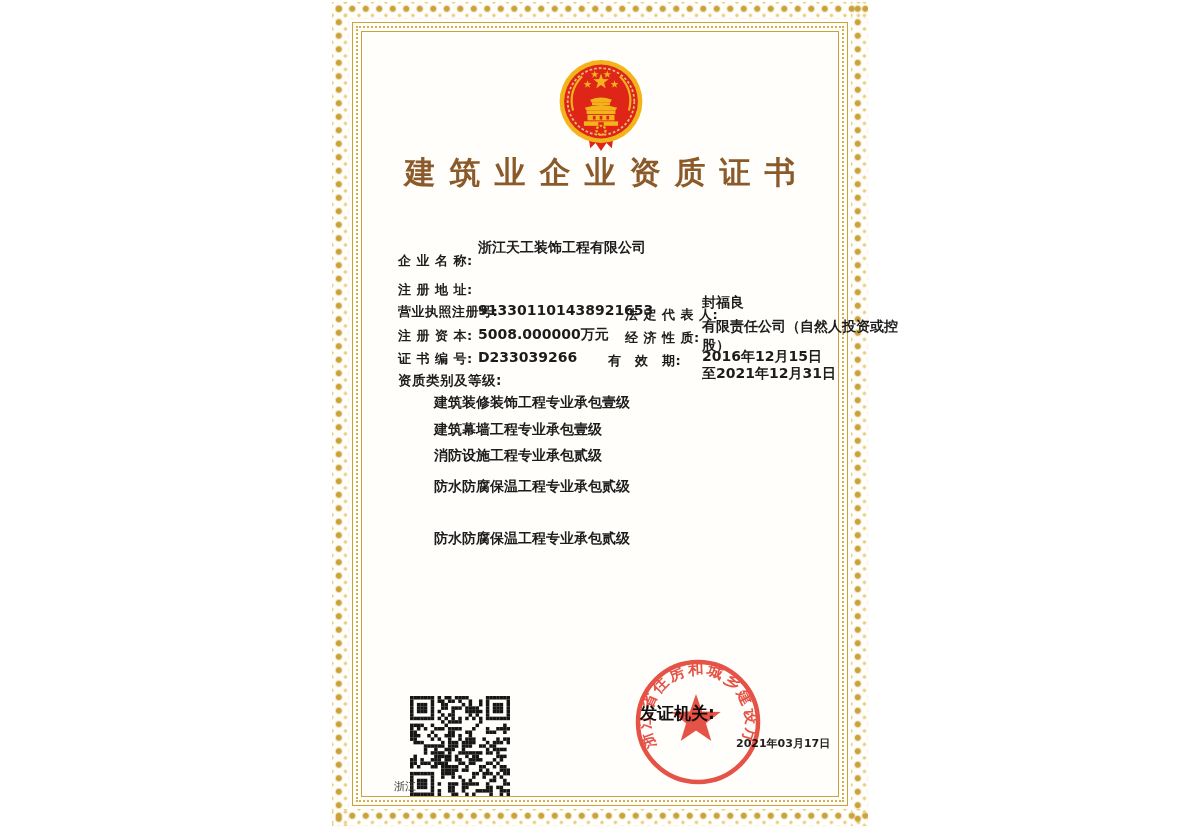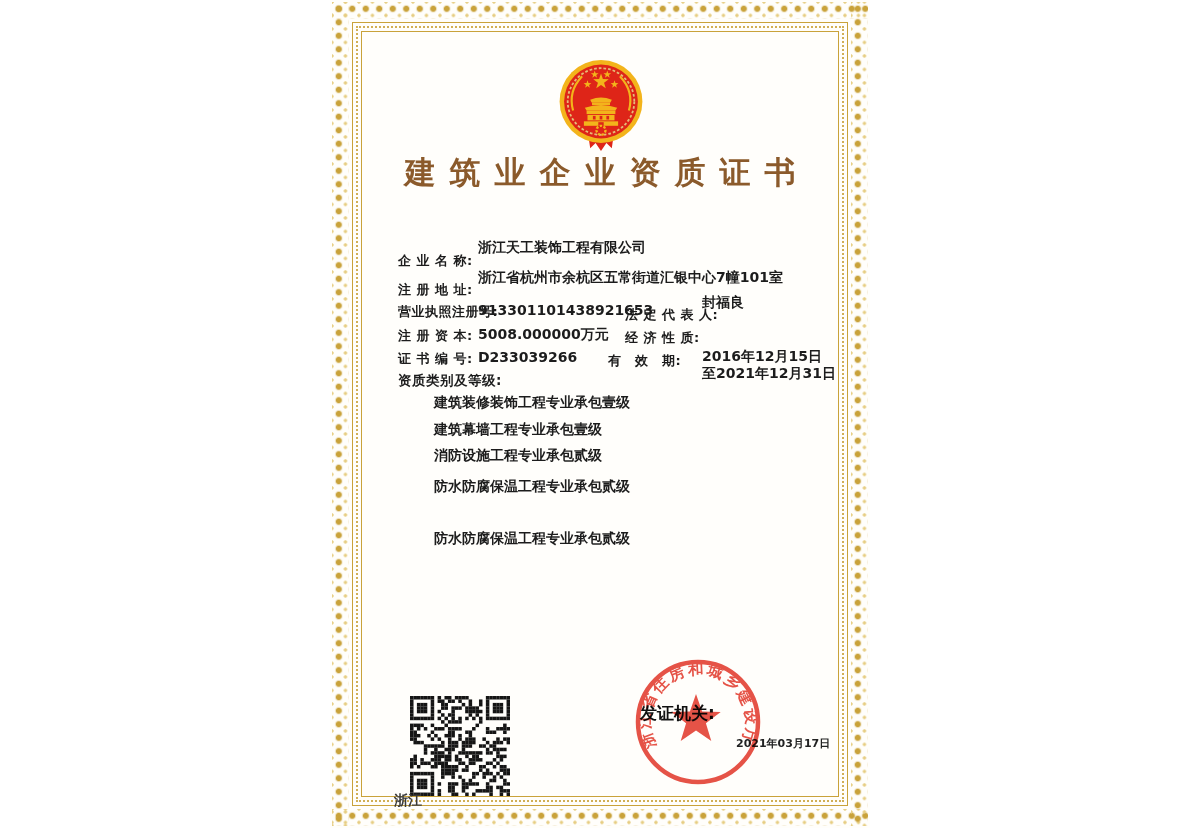--- a/index.html
+++ b/index.html
@@ -28,21 +28,21 @@
   .em-wheat{fill:none;stroke:var(--emblem-gold);stroke-width:2.4}
   .cert-title{position:absolute;left:0;top:152px;width:100%;text-align:center;
       font-family:"DejaVu Serif",serif;font-weight:bold;font-size:31px;
       letter-spacing:14px;padding-left:14px;color:var(--title-brown);white-space:nowrap;}
   .f-label{position:absolute;font-weight:bold;font-size:13px;letter-spacing:.5px;white-space:nowrap;color:var(--ink)}
   .f-value{position:absolute;font-weight:bold;font-size:14px;white-space:nowrap;color:var(--ink)}
   .f-wrap{white-space:normal;word-break:break-all;width:197px;line-height:1.35;}
   .qual-item{position:absolute;left:104px;font-weight:bold;font-size:14px;white-space:nowrap;color:var(--ink)}
   .qr{position:absolute;left:80px;top:696px;width:100px;height:100px;}
   .qr svg{width:100%;height:100%;display:block;fill:#151515;}
-  .qr-caption{position:absolute;left:64px;top:779px;font-size:14px;font-weight:bold;color:#3a3a3a;margin-top:13px;}
+  .qr-caption{position:absolute;left:64px;top:779px;font-size:11px;font-weight:normal;color:#3a3a3a;}
   .issuer-label{position:absolute;left:310px;top:702px;font-size:17px;font-weight:bold;color:#111;white-space:nowrap;}
   .issue-date{position:absolute;left:406px;top:736px;font-size:11px;font-weight:bold;color:#222;white-space:nowrap;}
   .seal{position:absolute;left:298px;top:652px;width:140px;height:140px;opacity:.88;mix-blend-mode:multiply;}
   .seal circle{stroke:var(--seal-red)}
   .seal text{fill:var(--seal-red);font-family:"DejaVu Sans",sans-serif;font-weight:bold;font-size:15.5px;}
   .seal polygon{fill:var(--seal-red)}
 </style>
 </head>
 <body>
 
@@ -82,37 +82,37 @@
       <rect class="em-gold" x="31" y="70" width="38" height="5"></rect>
       <rect class="em-red" x="47" y="71" width="6" height="4"></rect>
       <circle cx="50" cy="80" r="5" fill="none" stroke="#f3b41b" stroke-width="2.6" stroke-dasharray="2.6 1.7"></circle>
     </svg>
 
     <div class="cert-title">建筑业企业资质证书</div>
 
     <div class="f-value" style="left:148px;top:239px">浙江天工装饰工程有限公司</div>
     <div class="f-label" style="left:68px;top:252px">企 业 名 称:</div>
 
-    <div class="f-value" style="left:148px;top:269px">浙江省杭州市余杭区五常街道汇银中心7幢101室</div>
     <div class="f-label" style="left:68px;top:281px">注 册 地 址:</div>
 
     <div class="f-label" style="left:68px;top:303px">营业执照注册号:</div>
     <div class="f-value" style="left:148px;top:302px">913301101438921653</div>
 
     <div class="f-label" style="left:68px;top:327px">注 册 资 本:</div>
     <div class="f-value" style="left:148px;top:326px">5008.000000万元</div>
 
     <div class="f-label" style="left:68px;top:350px">证 书 编 号:</div>
     <div class="f-value" style="left:148px;top:349px">D233039266</div>
 
     <div class="f-label" style="left:68px;top:372px;font-size:13.5px">资质类别及等级:</div>
 
     <div class="f-value" style="left:372px;top:294px">封福良</div>
     <div class="f-label" style="left:295px;top:306px">法 定 代 表 人:</div>
 
+    <div class="f-value f-wrap" style="left:372px;top:317px">有限责任公司（自然人投资或控股）</div>
     <div class="f-label" style="left:295px;top:329px">经 济 性 质:</div>
 
     <div class="f-label" style="left:278px;top:352px">有　效　期:</div>
     <div class="f-value" style="left:372px;top:348px">2016年12月15日</div>
     <div class="f-value" style="left:372px;top:365px">至2021年12月31日</div>
 
     <div class="qual-item" style="top:394px">建筑装修装饰工程专业承包壹级</div>
     <div class="qual-item" style="top:421px">建筑幕墙工程专业承包壹级</div>
     <div class="qual-item" style="top:447px">消防设施工程专业承包贰级</div>
     <div class="qual-item" style="top:478px">防水防腐保温工程专业承包贰级</div>

